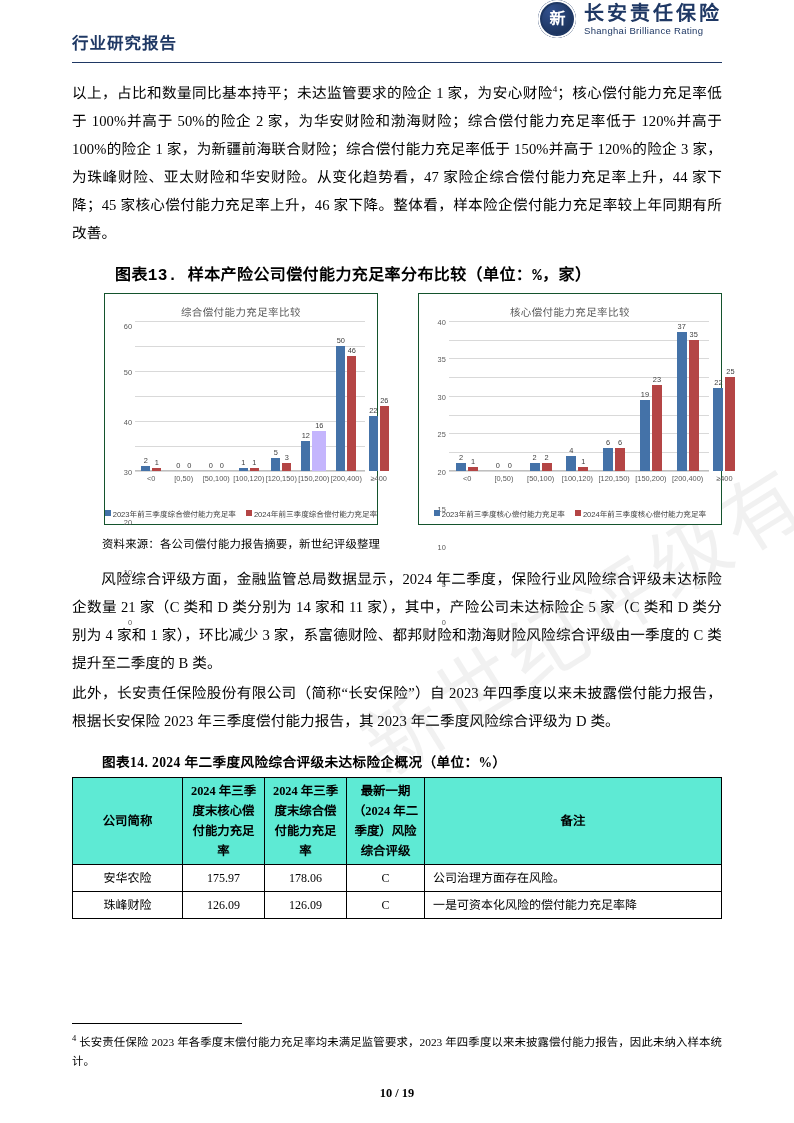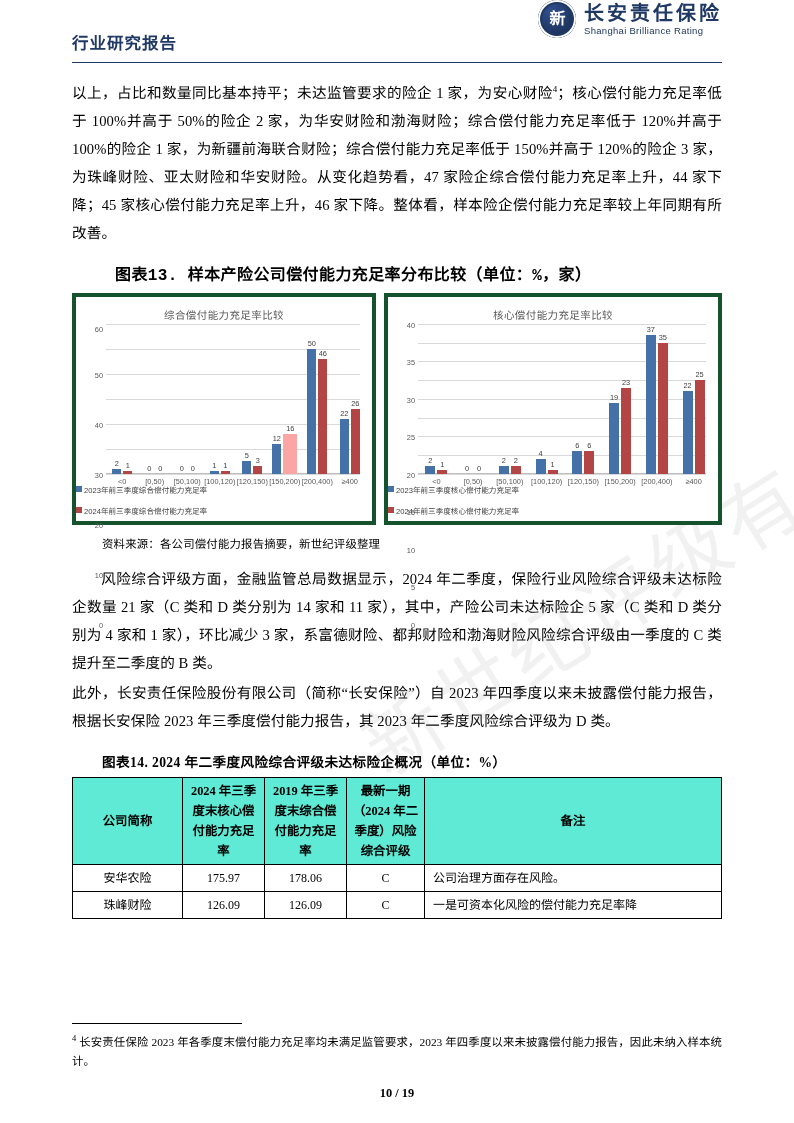--- a/index.html
+++ b/index.html
@@ -92,24 +92,25 @@
     letter-spacing: .4px;
   }
 
   
   .charts-row {
     display: flex;
     gap: 8px;
     margin: 2px 0 0 0;
   }
   .chart-box {
-    border: 4px solid #14532d;
+    border: 1px solid #14532d;
     background: #fff;
     padding: 6px 6px 16px 6px;
     position: relative;
+    margin-left: 32px;
   }
   .chart-box.left  { width: 304px; height: 232px; }
   .chart-box.right { width: 338px; height: 232px; }
 
   .chart-title {
     text-align: center;
     font-family: "Liberation Serif", "DejaVu Serif", serif;
     font-size: 10.5px;
     color: #595959;
     margin: 4px 0 2px 0;
@@ -181,21 +182,20 @@
   .chart-legend {
     position: absolute;
     left: 0; right: 0;
     bottom: 5px;
     display: flex;
     justify-content: center;
     gap: 10px;
     font-family: "Liberation Sans", "DejaVu Sans", sans-serif;
     font-size: 7.6px;
     color: #404040;
-    flex-direction: column;
   }
   .legend-item { display: flex; align-items: center; gap: 2px; white-space: nowrap; }
   .legend-swatch { width: 6px; height: 6px; display: inline-block; }
   .sw1 { background: #4472a8; }
   .sw2 { background: #b44545; }
 
   .source-note {
     font-family: "Liberation Serif", "DejaVu Serif", serif;
     font-size: 11.4px;
     margin: 10px 0 0 30px;
@@ -376,21 +376,21 @@
                 </div>
                 <div class="bar s2" style="height: 7.5px; background: rgb(180, 69, 69); width: 9px;">
                   <span class="vlabel">3</span>
                 </div>
                 <div class="xtick">[120,150)</div>
               </div>
               <div class="cat-group" style="left: 162.5px; width: 32.5px;">
                 <div class="bar s1" style="height: 30px; background: rgb(68, 114, 168); width: 9px;">
                   <span class="vlabel">12</span>
                 </div>
-                <div class="bar s2" style="height: 40px; background: #fca5a5; width: 14px;">
+                <div class="bar s2" style="height: 40px; background: #c4b5fd; width: 14px;">
                   <span class="vlabel">16</span>
                 </div>
                 <div class="xtick">[150,200)</div>
               </div>
               <div class="cat-group" style="left: 195px; width: 32.5px;">
                 <div class="bar s1" style="height: 125px; background: rgb(68, 114, 168); width: 9px;">
                   <span class="vlabel">50</span>
                 </div>
                 <div class="bar s2" style="height: 115px; background: rgb(180, 69, 69); width: 9px;">
                   <span class="vlabel">46</span>
@@ -545,21 +545,21 @@
     <p class="body-text indent" style="margin-top:14px;">风险综合评级方面，金融监管总局数据显示，2024 年二季度，保险行业风险综合评级未达标险企数量 21 家（C 类和 D 类分别为 14 家和 11 家），其中，产险公司未达标险企 5 家（C 类和 D 类分别为 4 家和 1 家），环比减少 3 家，系富德财险、都邦财险和渤海财险风险综合评级由一季度的 C 类提升至二季度的 B 类。</p>
     <p class="body-text">此外，长安责任保险股份有限公司（简称“长安保险”）自 2023 年四季度以来未披露偿付能力报告，根据长安保险 2023 年三季度偿付能力报告，其 2023 年二季度风险综合评级为 D 类。</p>
 
     <div class="table-caption">图表14. 2024 年二季度风险综合评级未达标险企概况（单位：%）</div>
 
     <table class="data-table">
       <thead>
         <tr>
           <th class="col-a">公司简称</th>
           <th class="col-b">2024 年三季度末核心偿付能力充足率</th>
-          <th class="col-c">2019 年三季度末综合偿付能力充足率</th>
+          <th class="col-c">2024 年三季度末综合偿付能力充足率</th>
           <th class="col-d">最新一期（2024 年二季度）风险综合评级</th>
           <th>备注</th>
         </tr>
       </thead>
       <tbody>
         <tr>
           <td>安华农险</td>
           <td>175.97</td>
           <td>178.06</td>
           <td>C</td>

